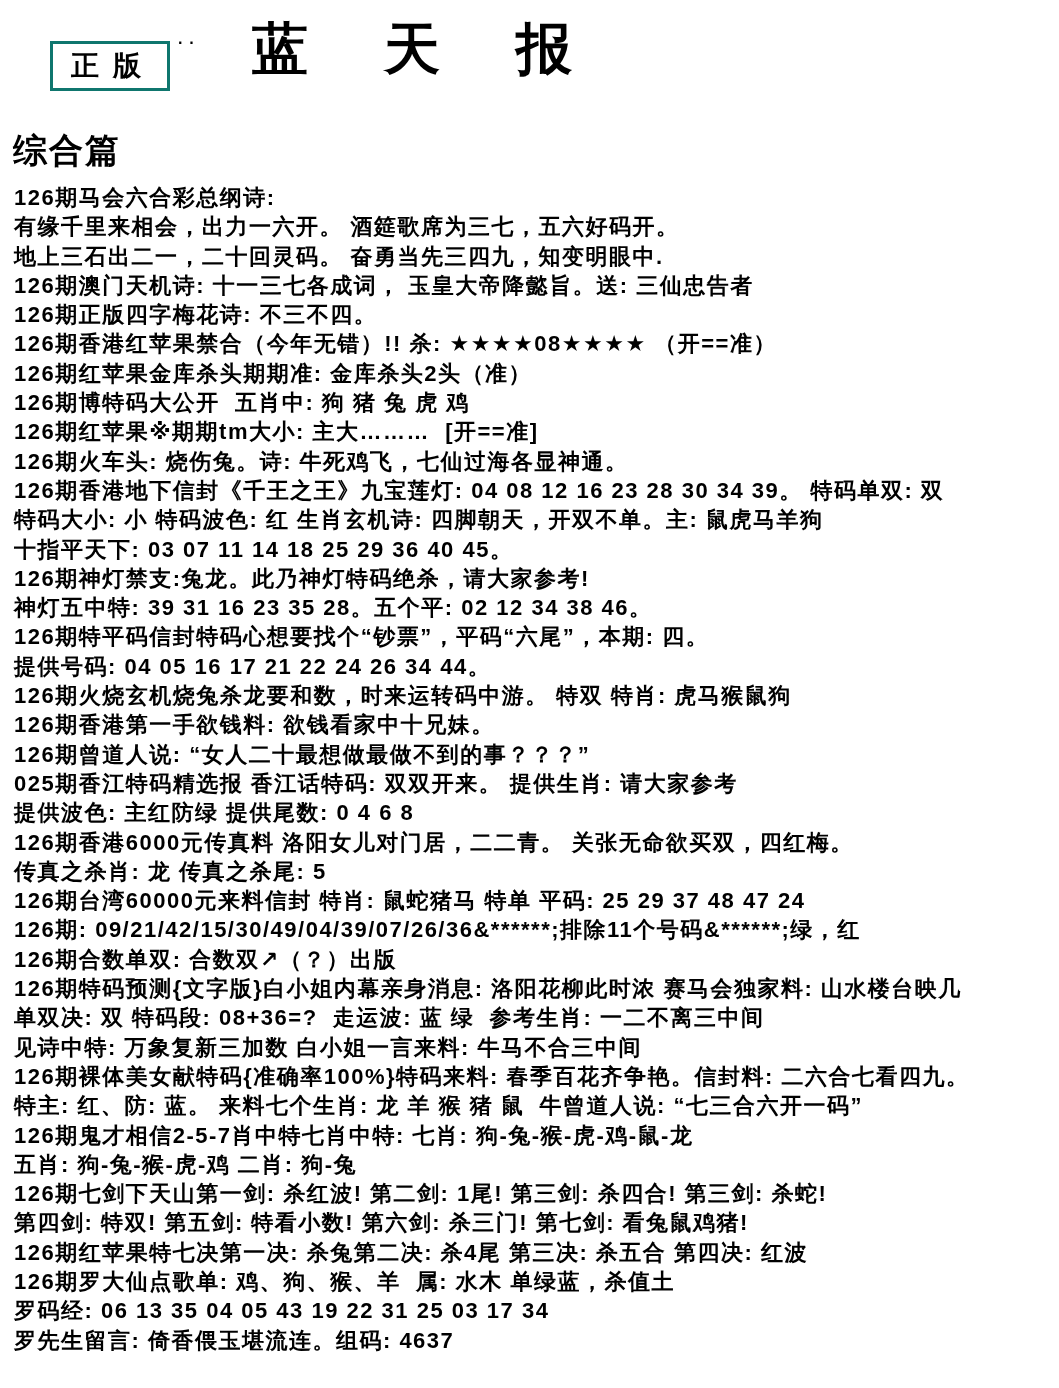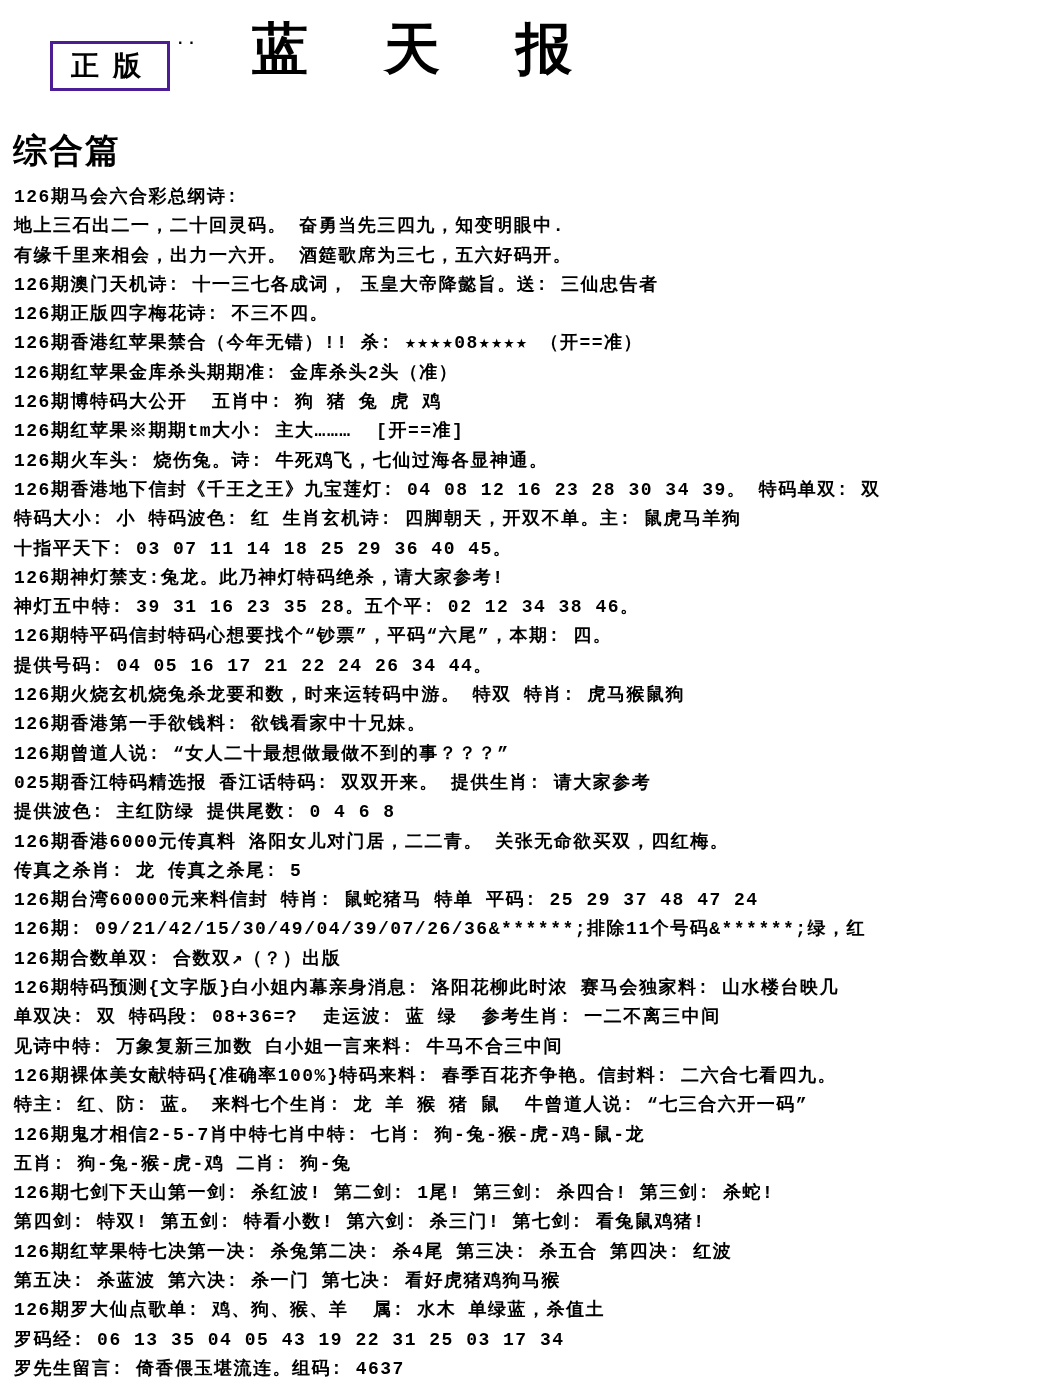--- a/index.html
+++ b/index.html
@@ -5,21 +5,21 @@
   html,body{margin:0;padding:0;background:#ffffff;}
   .page{
     position:relative;
     width:1059px;height:1388px;
     background:#ffffff;color:#000000;
     font-family:"Liberation Sans","DejaVu Sans",sans-serif;
     overflow:hidden;
   }
   .badge{
     position:absolute;left:50px;top:41px;
-    border:3px solid #4c1d95;
+    border:3px solid #0f766e;
     padding:8px 12px 8px 18px;
     font-size:28px;font-weight:bold;letter-spacing:14px;
     line-height:1;
   }
   .dots{
     position:absolute;left:178px;top:34px;
     font-size:16px;font-weight:bold;letter-spacing:6px;
   }
   .title{
     position:absolute;left:252px;top:20px;
@@ -29,40 +29,39 @@
   }
   .section{
     position:absolute;left:13px;top:128px;
     font-size:34px;font-weight:bold;letter-spacing:2px;
   }
   .content{
     position:absolute;left:14px;top:183px;width:1045px;
   }
   .line{
     height:29.3px;line-height:29.3px;
-    font-size:18px;font-weight:bold;
+    font-size:22px;font-weight:bold;
     letter-spacing:1.5px;
     white-space:pre;
     overflow:visible;
-    font-family:Liberation Mono, monospace;
   }
 </style>
 </head>
 <body>
 
 <div class="page">
   <div class="badge">正版</div>
   <div class="dots">··</div>
   <div class="title">蓝天报</div>
   <div class="section">综合篇</div>
 
   <div class="content">
     <div class="line">126期马会六合彩总纲诗:</div>
+    <div class="line">有缘千里来相会，出力一六开。 酒筵歌席为三七，五六好码开。</div>
     <div class="line">地上三石出二一，二十回灵码。 奋勇当先三四九，知变明眼中.</div>
-    <div class="line">有缘千里来相会，出力一六开。 酒筵歌席为三七，五六好码开。</div>
     <div class="line">126期澳门天机诗: 十一三七各成词， 玉皇大帝降懿旨。送: 三仙忠告者</div>
     <div class="line">126期正版四字梅花诗: 不三不四。</div>
     <div class="line">126期香港红苹果禁合（今年无错）!! 杀: ★★★★08★★★★ （开==准）</div>
     <div class="line">126期红苹果金库杀头期期准: 金库杀头2头（准）</div>
     <div class="line">126期博特码大公开  五肖中: 狗 猪 兔 虎 鸡</div>
     <div class="line">126期红苹果※期期tm大小: 主大………  [开==准]</div>
     <div class="line">126期火车头: 烧伤兔。诗: 牛死鸡飞，七仙过海各显神通。</div>
     <div class="line">126期香港地下信封《千王之王》九宝莲灯: 04 08 12 16 23 28 30 34 39。 特码单双: 双</div>
     <div class="line">特码大小: 小 特码波色: 红 生肖玄机诗: 四脚朝天，开双不单。主: 鼠虎马羊狗</div>
     <div class="line">十指平天下: 03 07 11 14 18 25 29 36 40 45。</div>
@@ -83,18 +82,17 @@
     <div class="line">126期特码预测{文字版}白小姐内幕亲身消息: 洛阳花柳此时浓 赛马会独家料: 山水楼台映几</div>
     <div class="line">单双决: 双 特码段: 08+36=?  走运波: 蓝 绿  参考生肖: 一二不离三中间</div>
     <div class="line">见诗中特: 万象复新三加数 白小姐一言来料: 牛马不合三中间</div>
     <div class="line">126期裸体美女献特码{准确率100%}特码来料: 春季百花齐争艳。信封料: 二六合七看四九。</div>
     <div class="line">特主: 红、防: 蓝。 来料七个生肖: 龙 羊 猴 猪 鼠  牛曾道人说: “七三合六开一码”</div>
     <div class="line">126期鬼才相信2-5-7肖中特七肖中特: 七肖: 狗-兔-猴-虎-鸡-鼠-龙</div>
     <div class="line">五肖: 狗-兔-猴-虎-鸡 二肖: 狗-兔</div>
     <div class="line">126期七剑下天山第一剑: 杀红波! 第二剑: 1尾! 第三剑: 杀四合! 第三剑: 杀蛇!</div>
     <div class="line">第四剑: 特双! 第五剑: 特看小数! 第六剑: 杀三门! 第七剑: 看兔鼠鸡猪!</div>
     <div class="line">126期红苹果特七决第一决: 杀兔第二决: 杀4尾 第三决: 杀五合 第四决: 红波</div>
-    <div class="line">第五决: 杀蓝波 第六决: 杀一门 第七决: 看好虎猪鸡狗马猴</div>
     <div class="line">126期罗大仙点歌单: 鸡、狗、猴、羊  属: 水木 单绿蓝，杀值土</div>
     <div class="line">罗码经: 06 13 35 04 05 43 19 22 31 25 03 17 34</div>
     <div class="line">罗先生留言: 倚香偎玉堪流连。组码: 4637</div>
   </div>
 </div>
 
 </body></html>

